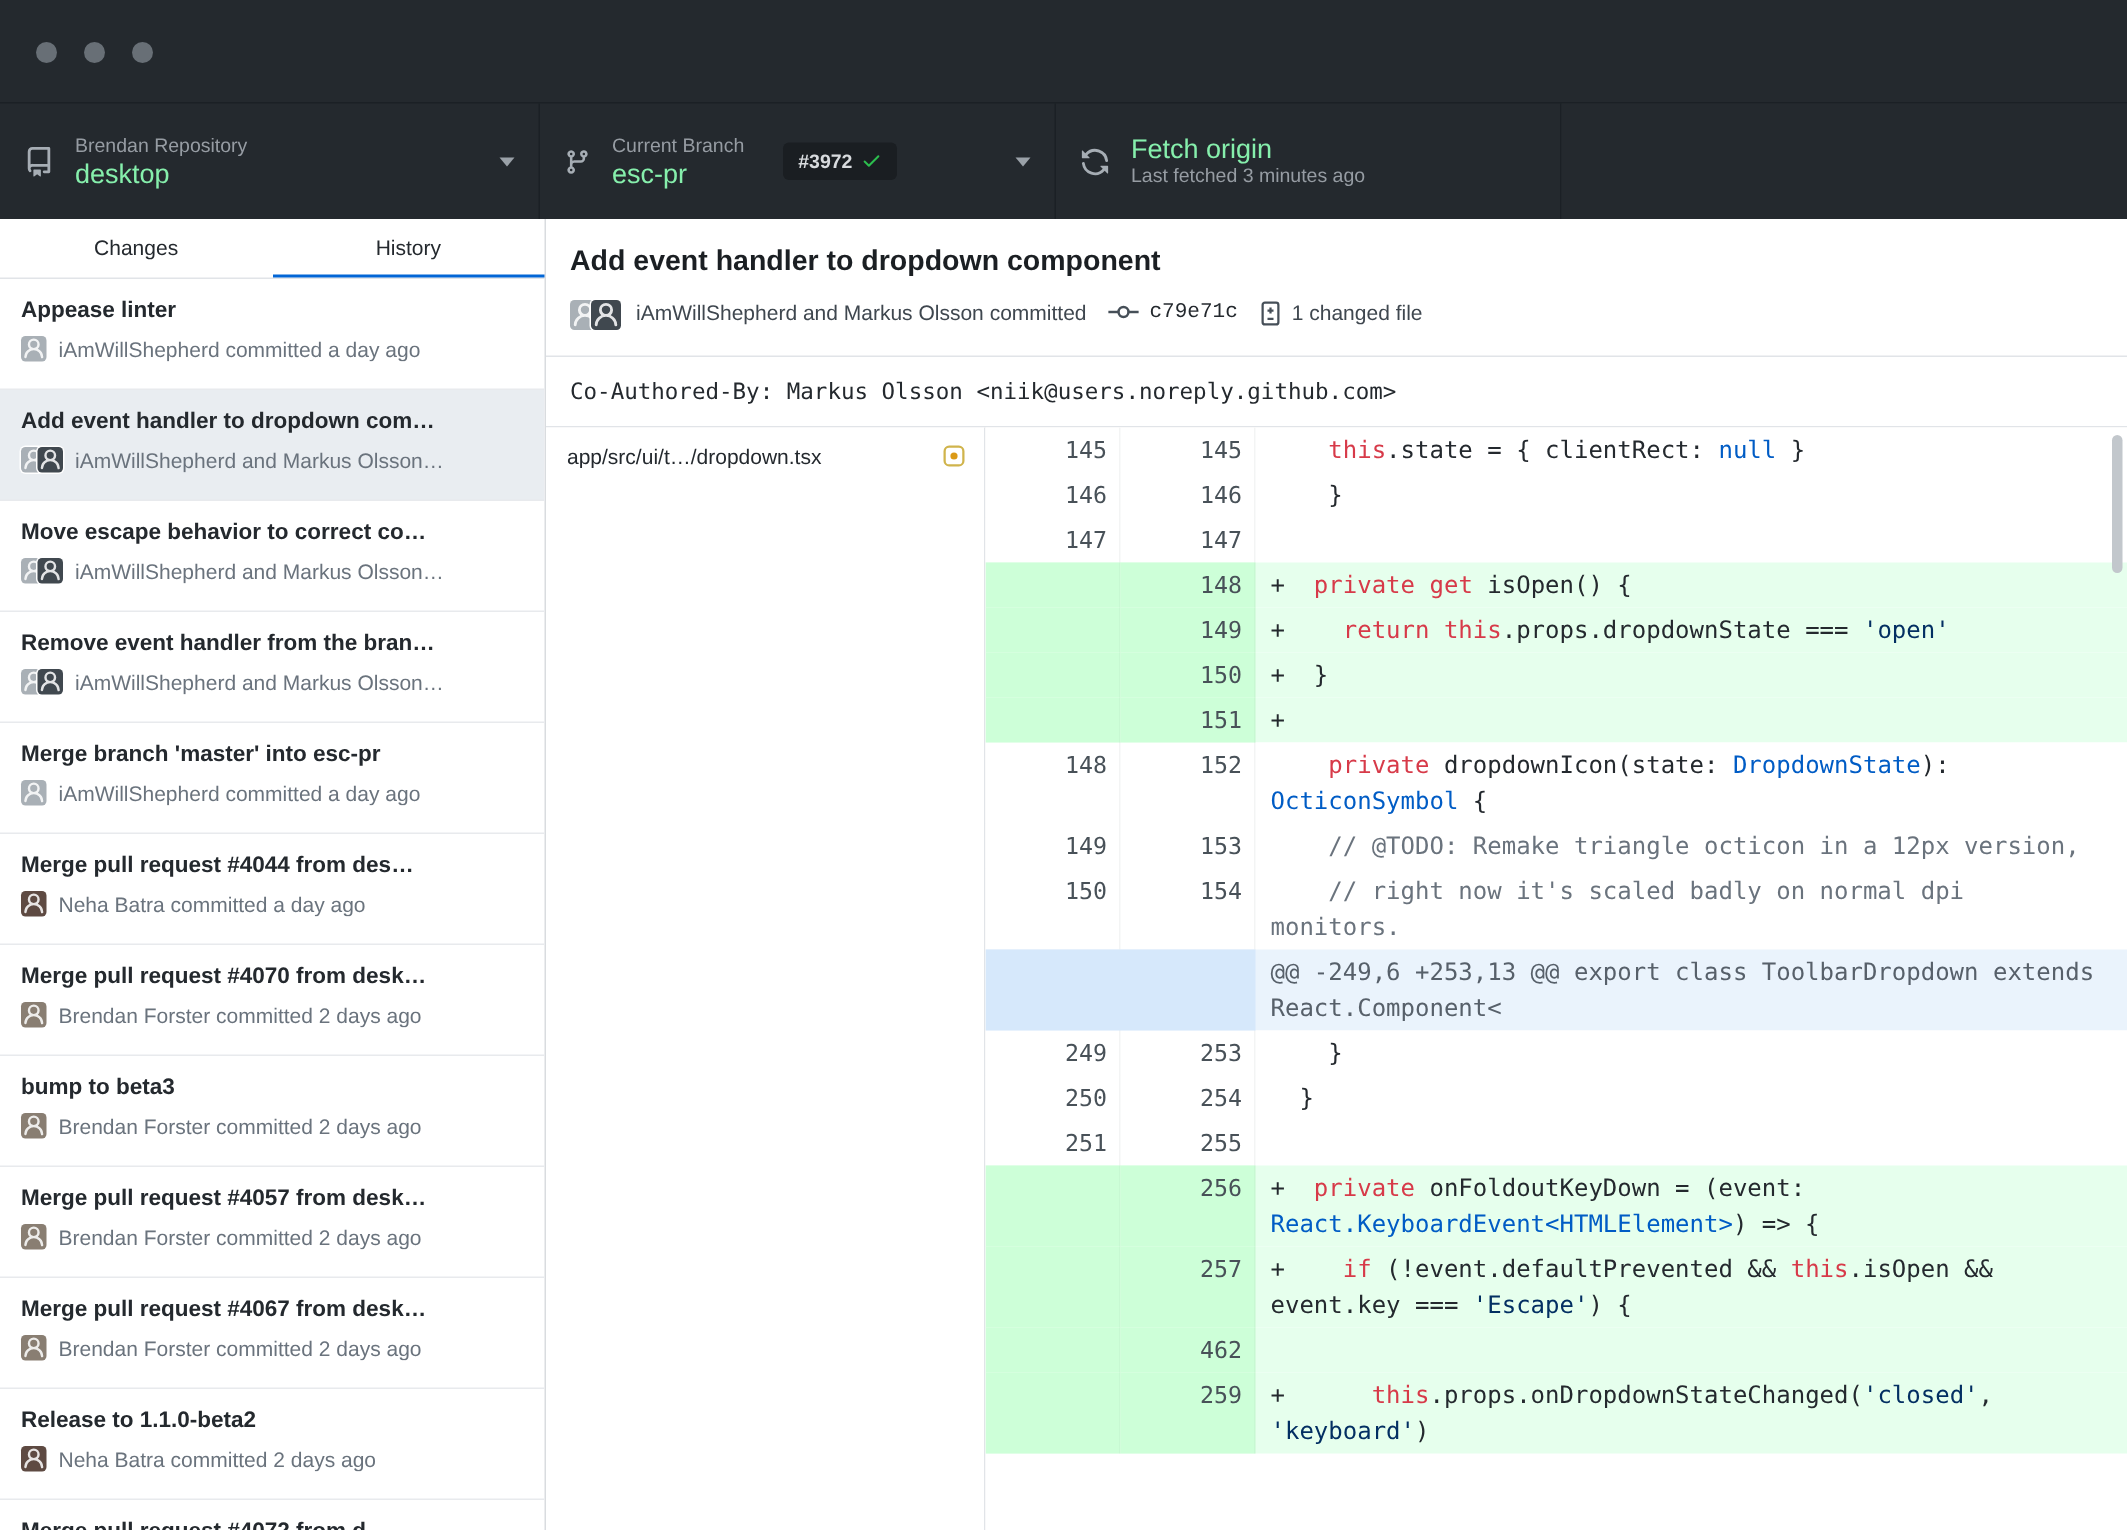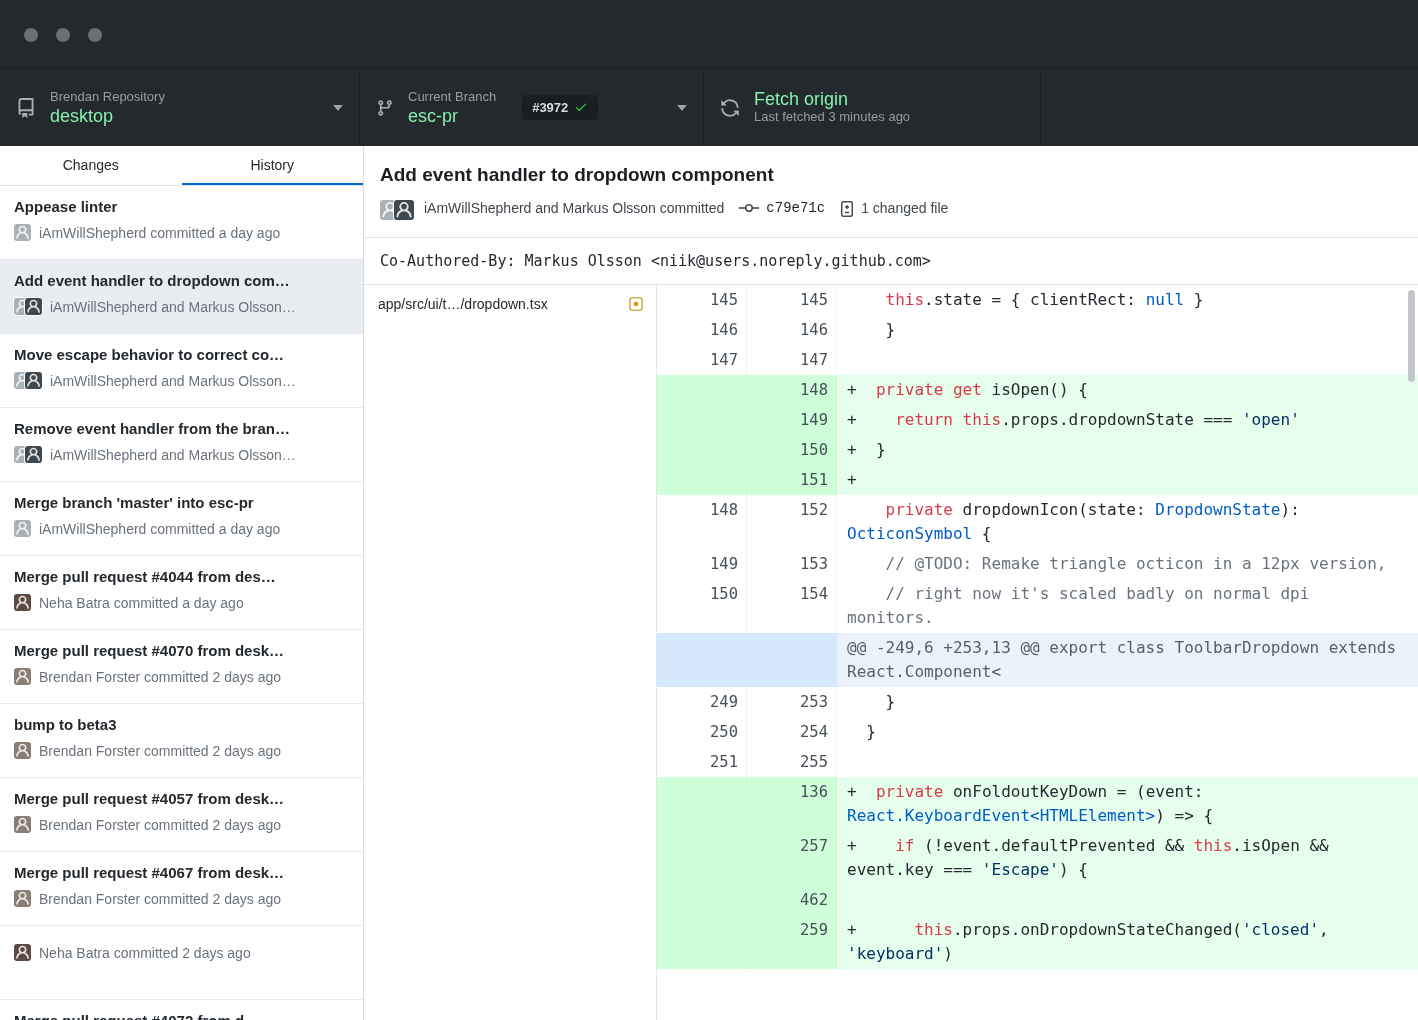--- a/index.html
+++ b/index.html
@@ -294,20 +294,21 @@
                 <span class="avatar" style="height: 17px; width: 17px; background: rgb(137, 126, 114);">
                   <svg viewBox="0 0 16 16" width="17" height="17">
                     <path d="M10.561 8.073a6 6 0 0 1 3.432 5.142.75.75 0 1 1-1.498.07 4.5 4.5 0 0 0-8.99 0 .75.75 0 0 1-1.498-.07 6 6 0 0 1 3.431-5.142 3.75 3.75 0 1 1 5.123 0ZM10.25 5.25a2.25 2.25 0 1 0-4.5 0 2.25 2.25 0 0 0 4.5 0Z" fill="rgba(255,255,255,.85)"></path>
                   </svg>
                 </span>
               </span>
               <span class="c-byline">Brendan Forster committed 2 days ago</span>
             </div>
           </div>
           <div class="commit-item">
+            <div class="c-title">Release to 1.1.0-beta2</div>
             <div class="c-meta">
               <span class="av-stack">
                 <span class="avatar" style="height: 17px; width: 17px; background: rgb(94, 74, 66);">
                   <svg viewBox="0 0 16 16" width="17" height="17">
                     <path d="M10.561 8.073a6 6 0 0 1 3.432 5.142.75.75 0 1 1-1.498.07 4.5 4.5 0 0 0-8.99 0 .75.75 0 0 1-1.498-.07 6 6 0 0 1 3.431-5.142 3.75 3.75 0 1 1 5.123 0ZM10.25 5.25a2.25 2.25 0 1 0-4.5 0 2.25 2.25 0 0 0 4.5 0Z" fill="rgba(255,255,255,.85)"></path>
                   </svg>
                 </span>
               </span>
               <span class="c-byline">Neha Batra committed 2 days ago</span>
             </div>
@@ -442,21 +443,21 @@
                 <div class="gut">254</div>
                 <div class="code"><span>  }</span></div>
               </div>
               <div class="drow ctx">
                 <div class="gut">251</div>
                 <div class="gut">255</div>
                 <div class="code"></div>
               </div>
               <div class="drow add">
                 <div class="gut"></div>
-                <div class="gut">136</div>
+                <div class="gut">256</div>
                 <div class="code"><span>+  </span><span class="tk-k">private</span><span> onFoldoutKeyDown = (event: </span><span class="tk-t">React.KeyboardEvent&lt;HTMLElement&gt;</span><span>) =&gt; {</span></div>
               </div>
               <div class="drow add">
                 <div class="gut"></div>
                 <div class="gut">257</div>
                 <div class="code"><span>+    </span><span class="tk-k">if</span><span> (!event.defaultPrevented &amp;&amp; </span><span class="tk-k">this</span><span>.isOpen &amp;&amp; event.key === </span><span class="tk-s">'Escape'</span><span>) {</span></div>
               </div>
               <div class="drow add">
                 <div class="gut"></div>
                 <div class="gut">462</div>

